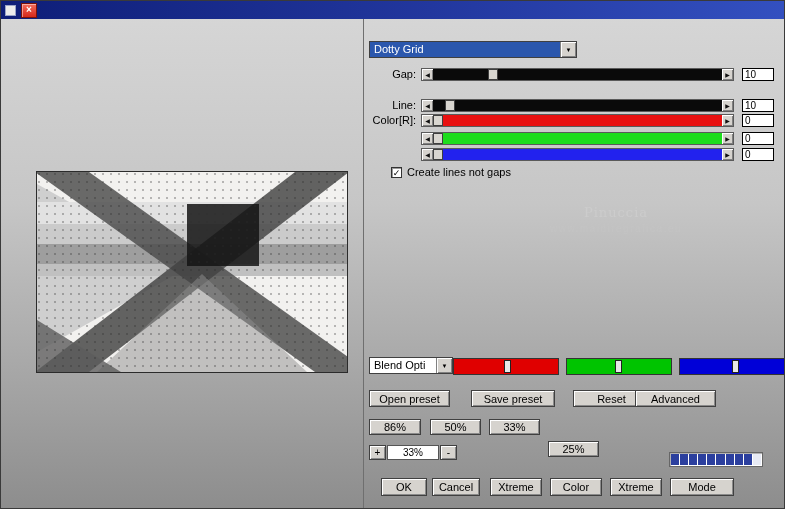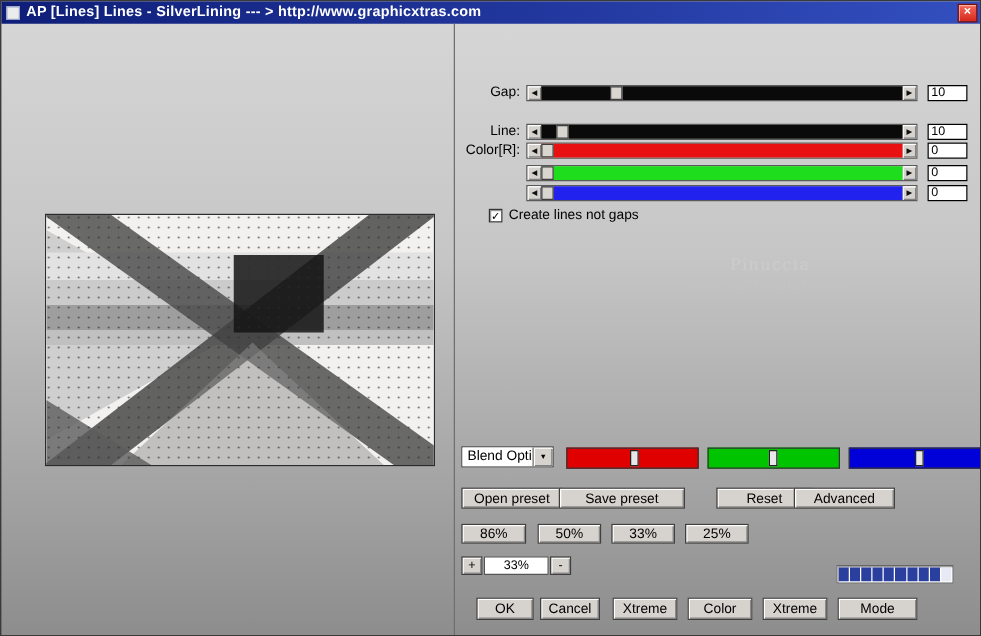--- a/index.html
+++ b/index.html
@@ -30,21 +30,21 @@
 
   .divider { position:absolute; left:362px; top:18px; bottom:0; width:1px; background:#6f6f6f; }
 
   
   .preview { position:absolute; left:35px; top:170px; width:312px; height:202px; border:1px solid #2b2b2b; background:#f2f1ef; }
   .preview svg { display:block; }
 
   
   .combo { position:absolute; height:17px; background:#fff; border:1px solid #404040; display:flex; }
   .preset-combo { left:368px; top:40px; width:208px; }
-  .blend-combo  { left:368px; top:356px; width:74px; }
+  .blend-combo  { left:368px; top:356px; width:84px; }
   .combo-sel { flex:1; background:#2b57ad; color:#fff; padding:1px 4px; line-height:13px; white-space:nowrap; overflow:hidden; }
   .combo-sel.white-sel { background:#fff; color:#000; }
   .combo-arrow {
     width:16px; background:#d6d3ce; border-left:1px solid #808080;
     box-shadow:inset 1px 1px 0 #fff, inset -1px -1px 0 #808080;
     display:flex; align-items:center; justify-content:center; font-size:6px; color:#000; cursor:pointer;
   }
 
   
   .srow { position:absolute; left:0; width:785px; height:13px; }
@@ -97,21 +97,20 @@
   .pseg { flex:1; background:#e7eaf4; }
   .pseg.on { background:#2b3f9e; }
 </style>
 </head>
 <body>
 
 <div class="window">
 
   <div class="titlebar">
     <span class="app-icon"></span>
-    <span class="title-text">AP [Lines]  Lines - SilverLining   --- &gt; http://www.graphicxtras.com</span>
     <button class="close-btn"><i>×</i></button>
   </div>
 
   <div class="divider"></div>
 
   <div class="preview">
     <svg width="310" height="200" viewBox="0 0 310 200">
       <defs>
         <pattern id="dots" width="8" height="8" patternUnits="userSpaceOnUse">
           <circle cx="2" cy="2" r="0.8" fill="#2a2a2a"></circle>
@@ -125,20 +124,26 @@
       <rect y="92" width="310" height="12" fill="#c0c0c0"></rect>
       <polygon points="-2,0 52,0 332,200 278,200" fill="#4a4a4a" opacity="0.82"></polygon>
       <polygon points="258,0 312,0 52,200 -2,200" fill="#424242" opacity="0.82"></polygon>
       <rect x="150" y="32" width="72" height="62" fill="#141414" opacity="0.85"></rect>
       <polygon points="60,200 165,102 270,200" fill="#8f8f8f" opacity="0.5"></polygon>
       <polygon points="0,148 0,200 84,200" fill="#5c5c5c" opacity="0.8"></polygon>
       <rect width="310" height="200" fill="url(#dots)" opacity="0.7"></rect>
     </svg>
   </div>
 
+  <div class="combo preset-combo">
+    <span class="combo-sel">Dotty Grid</span>
+    <span class="combo-arrow">
+        <i>▼</i>
+      </span>
+  </div>
 
   <div class="srow" style="top:67px">
     <span class="slabel">Gap:</span>
     <div class="sctrl">
       <span class="sarrow">
           <i>◀</i>
         </span>
       <div class="s-track" style="background: rgb(10, 10, 10);">
           <div class="s-handle" style="left: 19%;"></div>
         </div>
@@ -234,28 +239,28 @@
       <div class="blend-thumb" style="left: 48%;"></div>
     </div>
   <div class="blend-bar" style="left: 565px; background: rgb(0, 196, 0);">
       <div class="blend-thumb" style="left: 46%;"></div>
     </div>
   <div class="blend-bar" style="left: 678px; background: rgb(0, 0, 216);">
       <div class="blend-thumb" style="left: 50%;"></div>
     </div>
 
   <button class="btn" style="left:368px;top:389px;width:81px">Open preset</button>
-  <button class="btn" style="left:446px;top:389px;width:101px">Save preset</button>
+  <button class="btn" style="left:470px;top:389px;width:84px">Save preset</button>
   <button class="btn" style="left:572px;top:389px;width:77px">Reset</button>
   <button class="btn" style="left:634px;top:389px;width:81px">Advanced</button>
 
   <button class="btn" style="left:368px;top:418px;width:52px;height:16px">86%</button>
   <button class="btn" style="left:429px;top:418px;width:51px;height:16px">50%</button>
   <button class="btn" style="left:488px;top:418px;width:51px;height:16px">33%</button>
-  <button class="btn" style="left:547px;top:418px;width:51px;height:16px">25%</button>
+  <button class="btn" style="left:547px;top:440px;width:51px;height:16px">25%</button>
 
   <button class="btn zbtn" style="left:368px;top:444px;width:17px">+</button>
   <div class="zoom-box">33%</div>
   <button class="btn zbtn" style="left:439px;top:444px;width:17px">-</button>
 
   <div class="progress">
       <div class="pseg on"></div>
       <div class="pseg on"></div>
       <div class="pseg on"></div>
       <div class="pseg on"></div>

